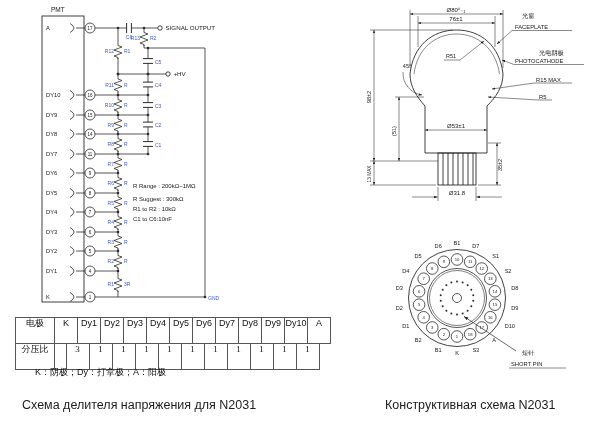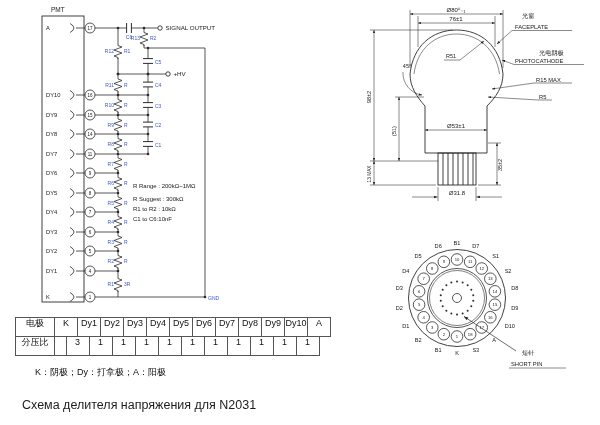--- a/index.html
+++ b/index.html
@@ -3,24 +3,24 @@
 <meta charset="utf-8">
 <style>
   html,body{margin:0;padding:0;background:#fff;}
   #stage{position:relative;width:600px;height:425px;background:#ffffff;overflow:hidden;
          font-family:"Liberation Sans","DejaVu Sans",sans-serif;color:#222;}
   svg text{font-family:"Liberation Sans","DejaVu Sans",sans-serif;}
   #schematic-svg{position:absolute;left:0;top:0;}
   #construction-svg{position:absolute;left:350px;top:0;}
   #ratio-table{position:absolute;left:15px;top:317px;}
   .trow{display:flex;}
-  .tcell{box-sizing:border-box;border:1px solid #555;border-left:none;height:20px;
+  .tcell{box-sizing:border-box;border:1px solid #555;border-left:none;height:27px;
          line-height:11px;text-align:center;font-size:9px;color:#111;background:#fff;}
   .trow .tcell:first-child{border-left:1px solid #555;}
-  .trow2{margin-top:-1px;}
+  .trow2{margin-top:-1px;font-family:Liberation Serif, serif;}
   .note-line{position:absolute;left:35px;font-size:9px;color:#111;margin-top:18px;}
   .caption{position:absolute;top:398px;font-size:12.5px;color:#1c1c1c;}
 </style>
 </head>
 <body>
 
 <div id="stage">
 
   <svg id="schematic-svg" width="340" height="312" viewBox="0 0 340 312">
       <rect x="42" y="16" width="42" height="286" fill="none" stroke="#2b2b2b" stroke-width="0.9"></rect>
@@ -414,13 +414,14 @@
 
     <g>
       <line x1="166" y1="351" x2="114" y2="316.5" stroke="#2b2b2b" stroke-width="0.7" marker-end="url(#arrC)"></line>
       <text x="172" y="355" font-size="6.2" fill="#1a1a1a">短针</text>
       <text x="161" y="366" font-size="5.8" fill="#1a1a1a">SHORT PIN</text>
       <line x1="159" y1="368" x2="216" y2="368" stroke="#2b2b2b" stroke-width="0.55"></line>
     </g>
   </svg>
 
   <div class="caption" style="left:22px">Схема делителя напряжения для N2031</div>
+  <div class="caption" style="left:385px">Конструктивная схема N2031</div>
 </div>
 
 </body></html>

